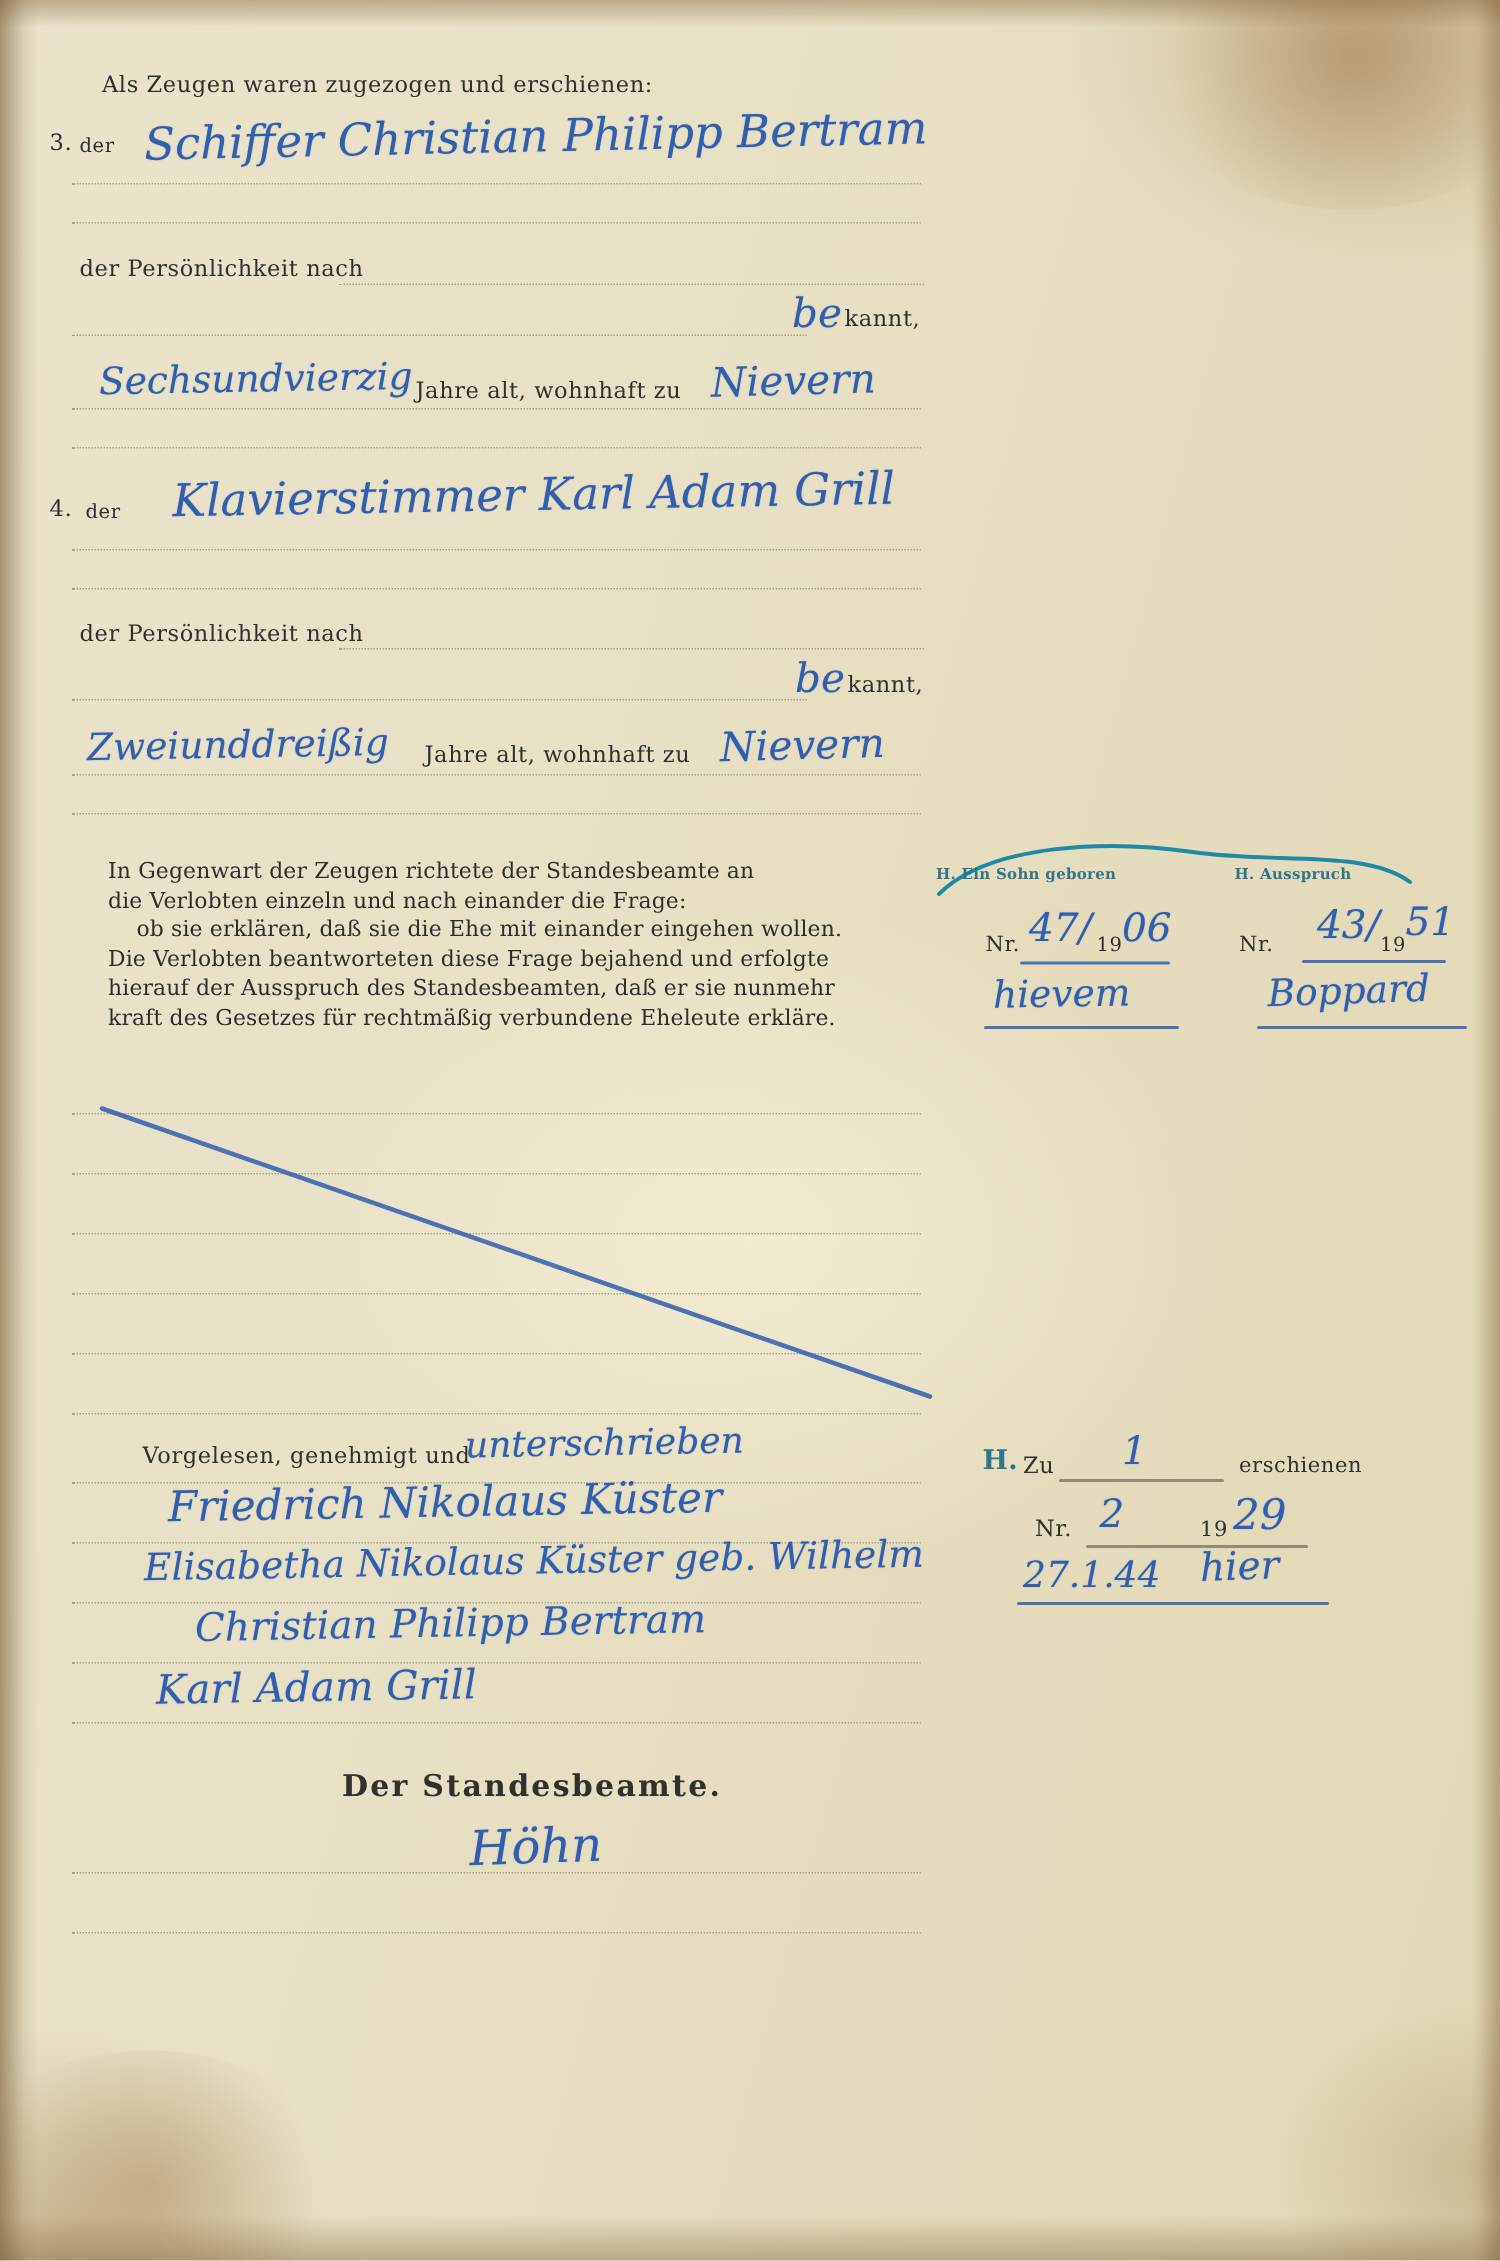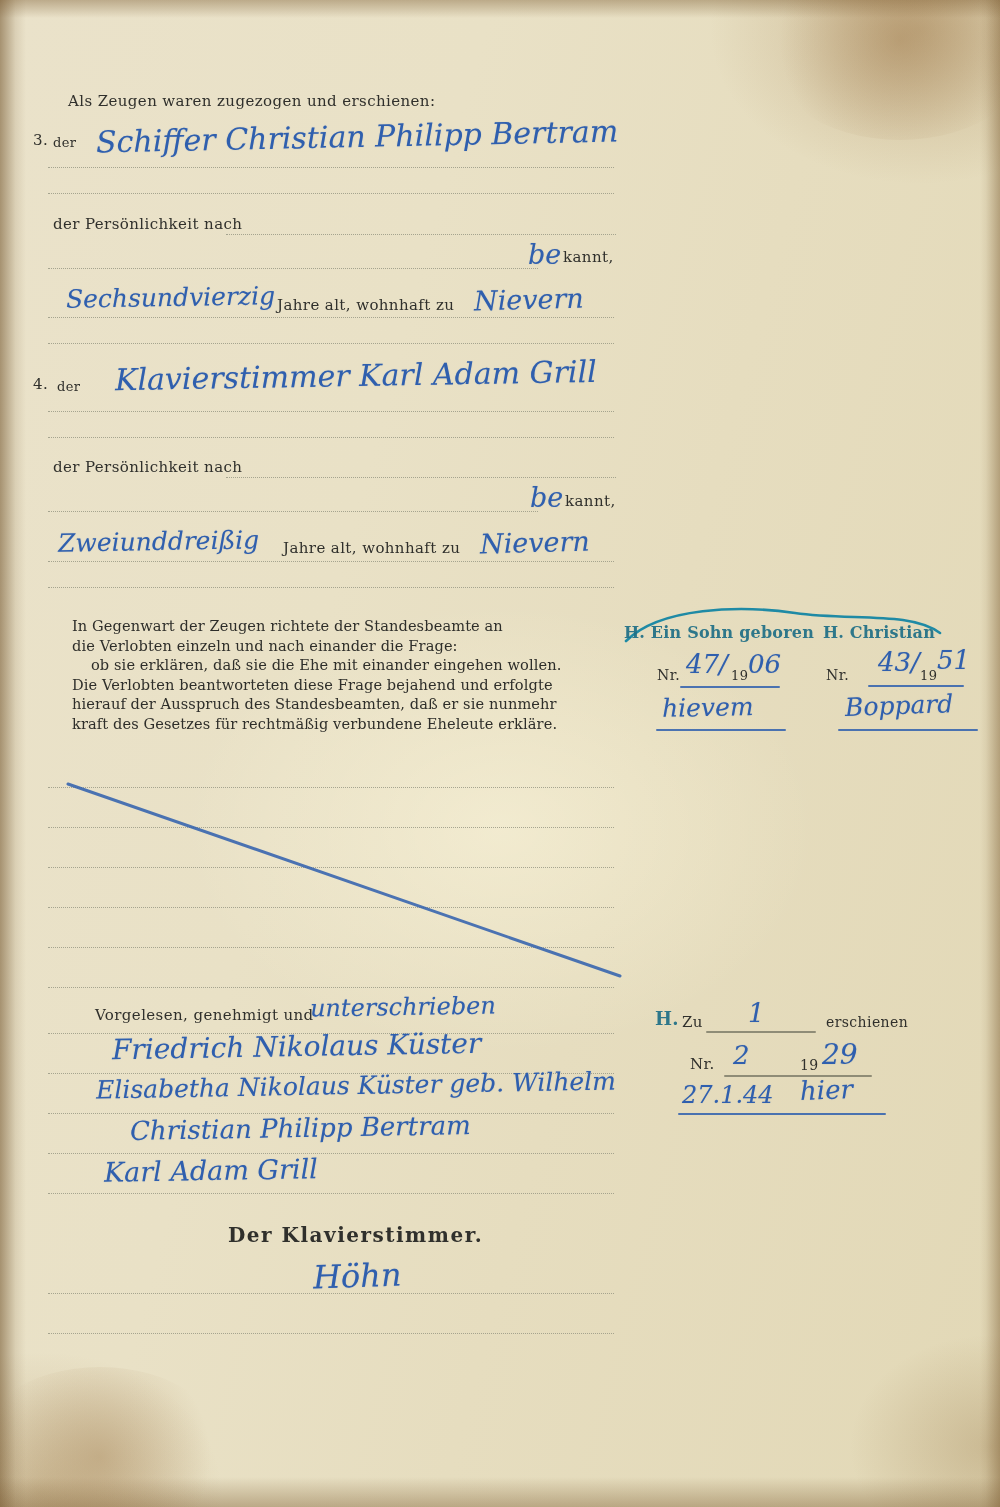--- a/index.html
+++ b/index.html
@@ -29,21 +29,21 @@
   .edge-top{
     position:absolute;left:0;top:0;height:18px;width:100%;
     background:linear-gradient(180deg, rgba(120,88,45,.40), rgba(120,88,45,0));
   }
   .edge-bottom{
     position:absolute;left:0;bottom:0;height:30px;width:100%;
     background:linear-gradient(0deg, rgba(120,88,45,.40), rgba(120,88,45,0));
   }
   .stain{position:absolute;border-radius:50%;pointer-events:none;}
 
-  .sheet{position:absolute;inset:0;margin-top:45px;}
+  .sheet{position:absolute;inset:0;}
 
   
   .dline{
     position:absolute;height:0;border-top:1px dotted #9a9a86;opacity:.85;
   }
   
   .pr{
     position:absolute;color:#30302c;font-family:"DejaVu Serif", serif;
     font-size:15px;letter-spacing:.4px;white-space:nowrap;
   }
@@ -56,21 +56,21 @@
   
   .hw{
     position:absolute;color:#2f5fae;
     font-family:"DejaVu Serif", serif;
     font-style:italic;white-space:nowrap;
     text-shadow:0 0 1px rgba(47,95,174,.35);
   }
   
   .stamp{
     position:absolute;color:#1f6f86;font-family:"DejaVu Serif", serif;
-    font-weight:bold;font-size:16px;white-space:nowrap;letter-spacing:.2px;
+    font-weight:bold;font-size:10px;white-space:nowrap;letter-spacing:.2px;
     opacity:.92;
   }
   .diag{
     position:absolute;left:64px;top:735px;width:560px;height:200px;
   }
   .under{position:absolute;height:2px;background:#2f5fae;opacity:.85;border-radius:2px;}
   .swirl{position:absolute;}
 </style>
 </head>
 <body>
@@ -156,31 +156,31 @@
 
   <div class="hw" style="left:96px;top:1026px;font-size:25px;transform:rotate(-1deg);">Elisabetha Nikolaus Küster geb. Wilhelm</div>
   <div class="dline" style="left:48px;top:1068px;width:566px;"></div>
 
   <div class="hw" style="left:130px;top:1068px;font-size:26px;transform:rotate(-1deg);">Christian Philipp Bertram</div>
   <div class="dline" style="left:48px;top:1108px;width:566px;"></div>
 
   <div class="hw" style="left:104px;top:1110px;font-size:27px;transform:rotate(-1deg);">Karl Adam Grill</div>
   <div class="dline" style="left:48px;top:1148px;width:566px;"></div>
 
-  <div class="pr bold" style="left:228px;top:1178px;font-size:20px;letter-spacing:1.5px;">Der Klavierstimmer.</div>
+  <div class="pr bold" style="left:228px;top:1178px;font-size:20px;letter-spacing:1.5px;">Der Standesbeamte.</div>
   <div class="hw" style="left:313px;top:1212px;font-size:32px;transform:rotate(-2deg);">Höhn</div>
   <div class="dline" style="left:48px;top:1248px;width:566px;"></div>
   <div class="dline" style="left:48px;top:1288px;width:566px;"></div>
 
   <svg class="swirl" style="left:620px;top:556px;width:330px;height:50px;" viewBox="0 0 330 50">
     <path d="M6 40 C40 6, 120 4, 175 12 C230 20, 290 10, 320 32" fill="none" stroke="#1f8aa5" stroke-width="2.6" stroke-linecap="round"></path>
   </svg>
 
   <div class="stamp" style="left:624px;top:578px;">H. Ein Sohn geboren</div>
-  <div class="stamp" style="left:823px;top:578px;">H. Christian</div>
+  <div class="stamp" style="left:823px;top:578px;">H. Ausspruch</div>
 
   <div class="pr" style="left:657px;top:622px;font-size:14px;">Nr.</div>
   <div class="hw" style="left:686px;top:604px;font-size:26px;">47/</div>
   <div class="pr" style="left:731px;top:623px;font-size:13px;">19</div>
   <div class="hw" style="left:748px;top:604px;font-size:26px;">06</div>
   <div class="under" style="left:680px;top:641px;width:100px;"></div>
   <div class="hw" style="left:662px;top:648px;font-size:25px;transform:rotate(-1deg);">hievem</div>
   <div class="under" style="left:656px;top:684px;width:130px;"></div>
 
   <div class="pr" style="left:826px;top:622px;font-size:14px;">Nr.</div>

